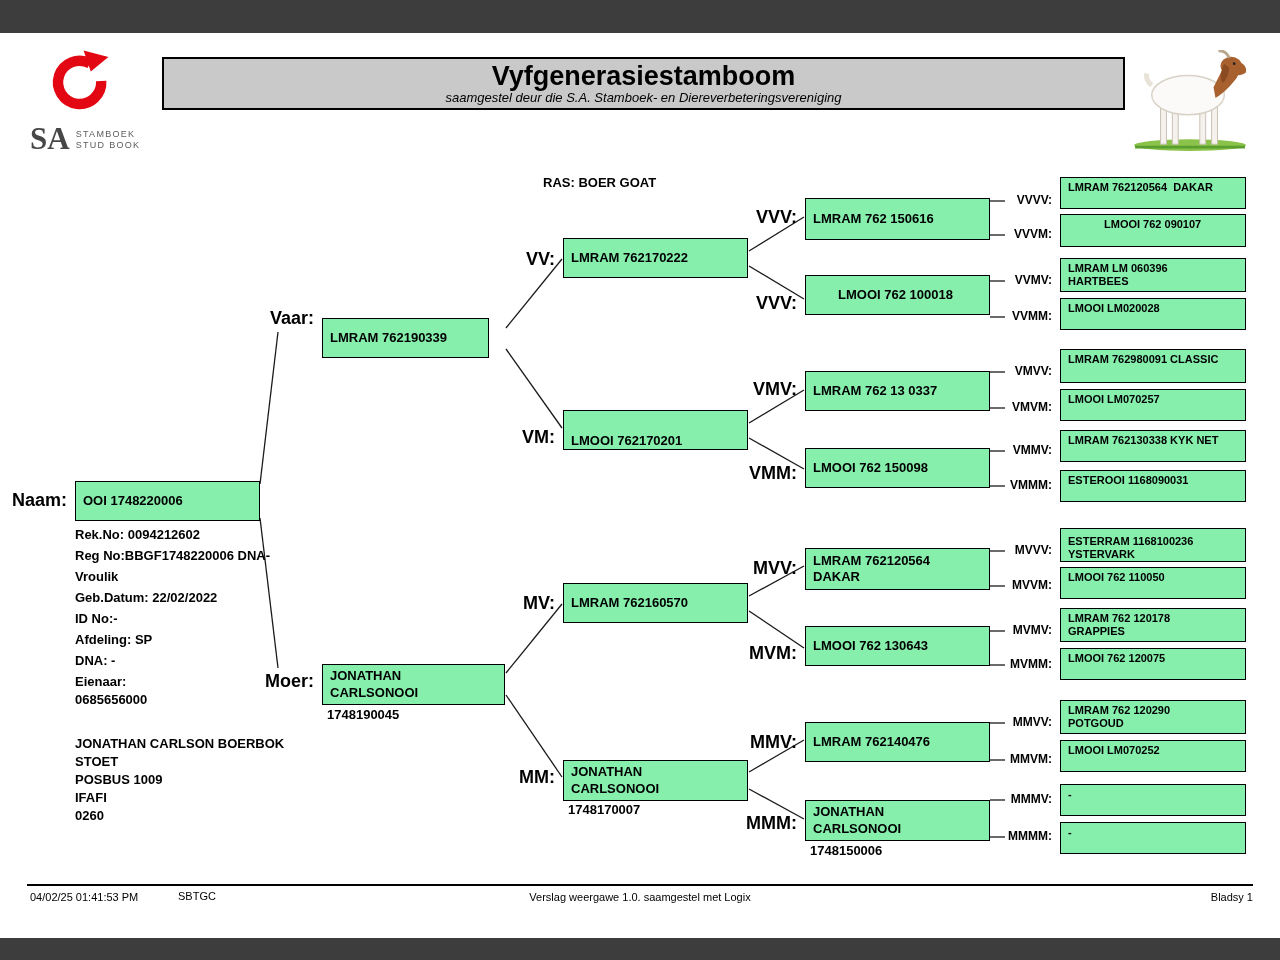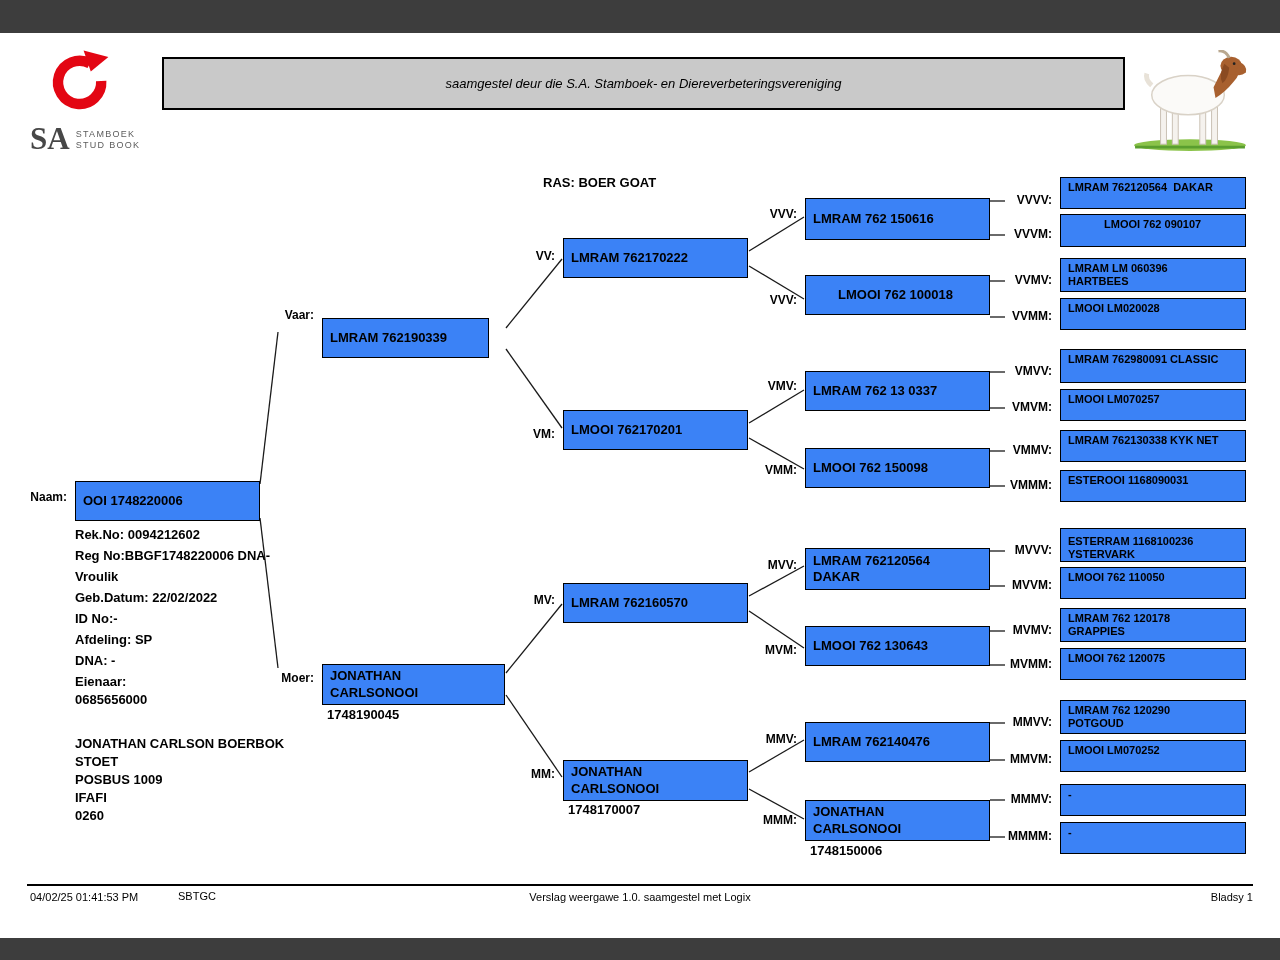--- a/index.html
+++ b/index.html
@@ -34,24 +34,24 @@
   .goat { position:absolute; left:1131px; top:50px; }
   .grass { fill:var(--grass-green,#8bc34a); }
   .brown { fill:var(--goat-brown,#a8602f); }
 
   .ras { position:absolute; left:543px; top:175px; font-weight:bold; font-size:13px; }
 
   
   .connectors { position:absolute; left:0; top:0; pointer-events:none; }
   .connectors line { stroke:#1a1a1a; stroke-width:1.3px; }
 
-  .nlabel { position:absolute; font-weight:bold; font-size:12px; white-space:nowrap; }
+  .nlabel { position:absolute; font-weight:bold; font-size:18px; white-space:nowrap; }
   .nlabel.g5 { font-size:12px; }
   .nbox {
-    position:absolute; background:#3b82f6; border:1px solid #000;
+    position:absolute; background:#86efac; border:1px solid #000;
     display:flex; align-items:center; padding-left:7px;
     font-weight:bold; font-size:13px;
   }
   .nbox span { white-space:pre-wrap; line-height:1.25; }
   .nbox.g5 { font-size:11px; align-items:flex-start; padding-top:3px; }
   .nbox.g5 span { line-height:1.2; }
   .nsub { position:absolute; font-weight:bold; font-size:13px; }
 
   .details { position:absolute; font-weight:bold; font-size:13px; line-height:21px; width:240px; }
   .owner   { position:absolute; font-weight:bold; font-size:13px; line-height:18px; width:215px; }
@@ -79,20 +79,21 @@
   <div class="logo-text">
     <span class="logo-sa">SA</span>
     <span class="logo-words">
       <span>STAMBOEK</span>
       <span>STUD BOOK</span>
     </span>
   </div>
 </div>
 
 <div class="title-box">
+  <div class="title">Vyfgenerasiestamboom</div>
   <div class="subtitle">saamgestel deur die S.A. Stamboek- en Diereverbeteringsvereniging</div>
 </div>
 
 <div class="goat">
   <svg width="118" height="103" viewBox="0 0 120 105">
     <ellipse class="grass" cx="60" cy="97" rx="57" ry="6"></ellipse>
     <path d="M4 99 L116 99" stroke="#5a9e2f" stroke-width="3" fill="none"></path>
     <rect x="30" y="58" width="6" height="38" fill="#f5f2ee" stroke="#c9c0b4"></rect>
     <rect x="42" y="60" width="6" height="36" fill="#f5f2ee" stroke="#c9c0b4"></rect>
     <rect x="70" y="60" width="6" height="36" fill="#f5f2ee" stroke="#c9c0b4"></rect>
@@ -156,21 +157,21 @@
     <div class="nbox" style="left: 322px; top: 664px; width: 183px; height: 41px;">
       <span>JONATHAN
 CARLSONOOI</span>
     </div>
     <div class="nsub" style="left: 327px; top: 707px;">1748190045</div>
     <div class="nlabel" style="right: 725px; top: 249px;">VV:</div>
     <div class="nbox" style="left: 563px; top: 238px; width: 185px; height: 40px;">
       <span>LMRAM 762170222</span>
     </div>
     <div class="nlabel" style="right: 725px; top: 427px;">VM:</div>
-    <div class="nbox" style="left: 563px; top: 410px; width: 185px; height: 40px;">
+    <div class="nbox" style="left: 563px; top: 410px; width: 185px; height: 40px; align-items: flex-end;">
       <span>LMOOI 762170201</span>
     </div>
     <div class="nlabel" style="right: 725px; top: 593px;">MV:</div>
     <div class="nbox" style="left: 563px; top: 583px; width: 185px; height: 40px;">
       <span>LMRAM 762160570</span>
     </div>
     <div class="nlabel" style="right: 725px; top: 767px;">MM:</div>
     <div class="nbox" style="left: 563px; top: 760px; width: 185px; height: 41px;">
       <span>JONATHAN
 CARLSONOOI</span>

